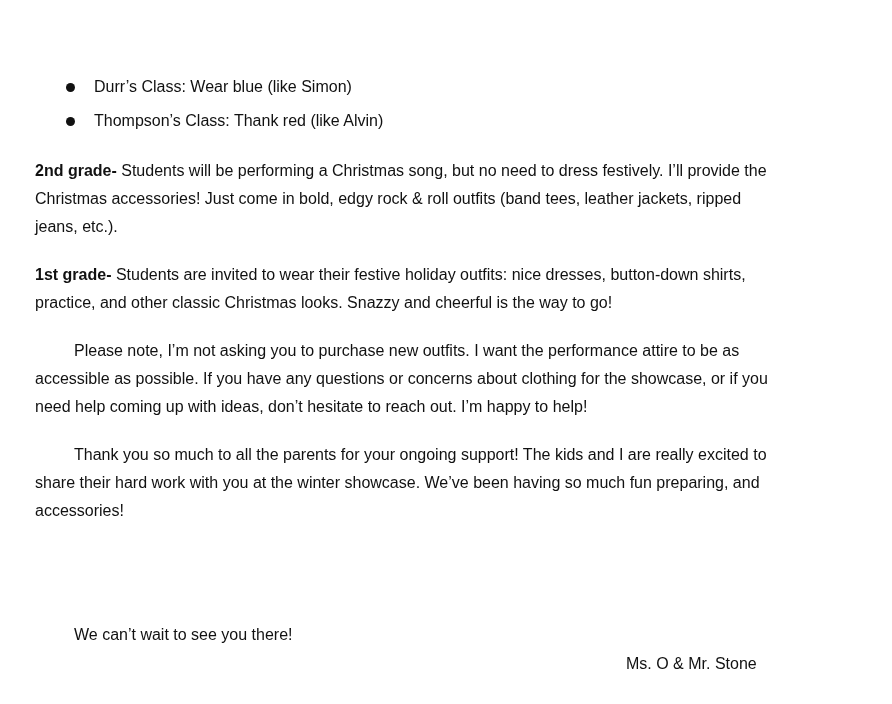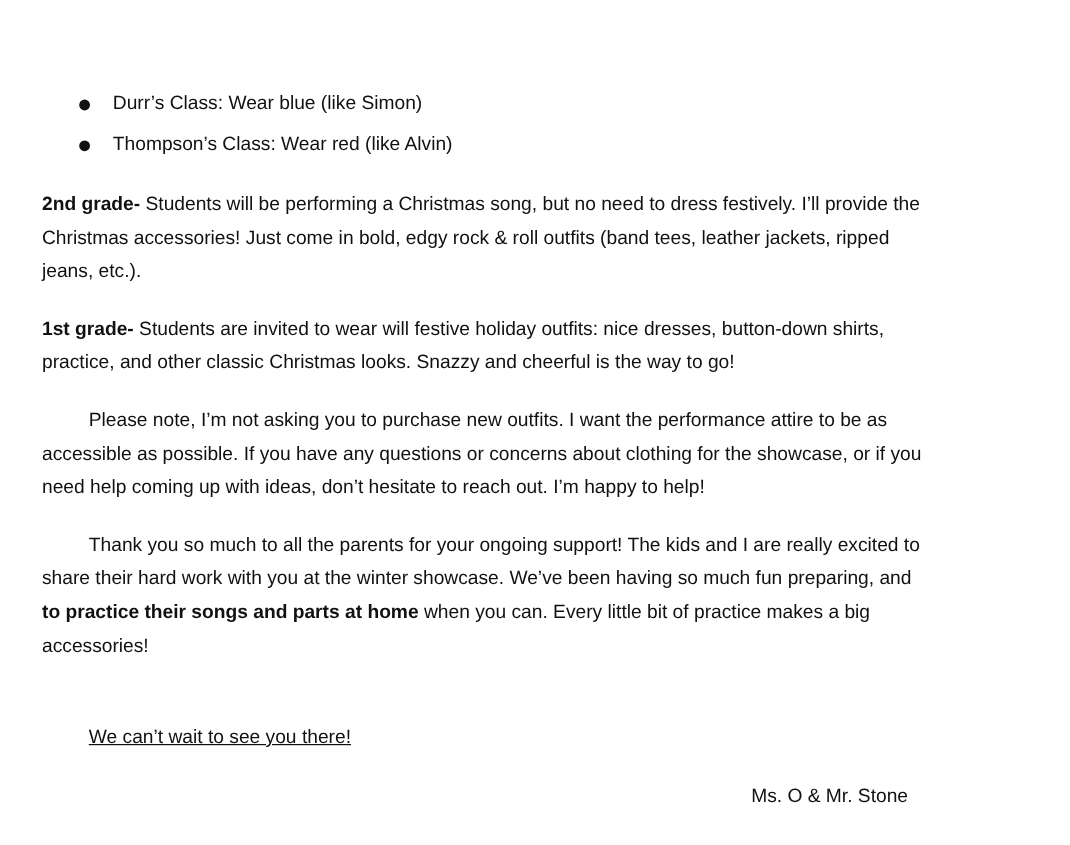--- a/index.html
+++ b/index.html
@@ -30,47 +30,46 @@
 
 <div class="page">
 
   <ul class="bullets">
     <li>
       <span class="bullet-dot"></span>
       <span class="bullet-text">Durr’s Class: Wear blue (like Simon)</span>
     </li>
     <li>
       <span class="bullet-dot"></span>
-      <span class="bullet-text">Thompson’s Class: Wear red (like Alvin)</span>
+      <span class="bullet-text">Thompson’s Class: Thank red (like Alvin)</span>
     </li>
   </ul>
 
   <p class="para" style="top:157px;">
     <span class="line"><b>2nd grade-</b><span> Students will be performing a Christmas song, but no need to dress festively. I’ll provide the</span></span>
     <span class="line">Christmas accessories! Just come in bold, edgy rock &amp; roll outfits (band tees, leather jackets, ripped</span>
     <span class="line">jeans, etc.).</span>
   </p>
 
   <p class="para" style="top:261px;">
-    <span class="line"><b>1st grade-</b><span> Students are invited to wear will festive holiday outfits: nice dresses, button-down shirts,</span></span>
+    <span class="line"><b>1st grade-</b><span> Students are invited to wear their festive holiday outfits: nice dresses, button-down shirts,</span></span>
     <span class="line">practice, and other classic Christmas looks. Snazzy and cheerful is the way to go!</span>
   </p>
 
   <p class="para" style="top:337px;">
     <span class="line indent">Please note, I’m not asking you to purchase new outfits. I want the performance attire to be as</span>
     <span class="line">accessible as possible. If you have any questions or concerns about clothing for the showcase, or if you</span>
     <span class="line">need help coming up with ideas, don’t hesitate to reach out. I’m happy to help!</span>
   </p>
 
   <p class="para" style="top:441px;">
     <span class="line indent">Thank you so much to all the parents for your ongoing support! The kids and I are really excited to</span>
     <span class="line">share their hard work with you at the winter showcase. We’ve been having so much fun preparing, and</span>
-    <span class="line"><b>to practice their songs and parts at home</b><span> when you can. Every little bit of practice makes a big</span></span>
     <span class="line">accessories!</span>
   </p>
 
-  <p class="para" style="top:601px;text-decoration:underline;">
+  <p class="para" style="top:621px;">
     <span class="line indent">We can’t wait to see you there!</span>
   </p>
 
   <div class="signature">Ms. O &amp; Mr. Stone</div>
 
 </div>
 
 </body></html>

